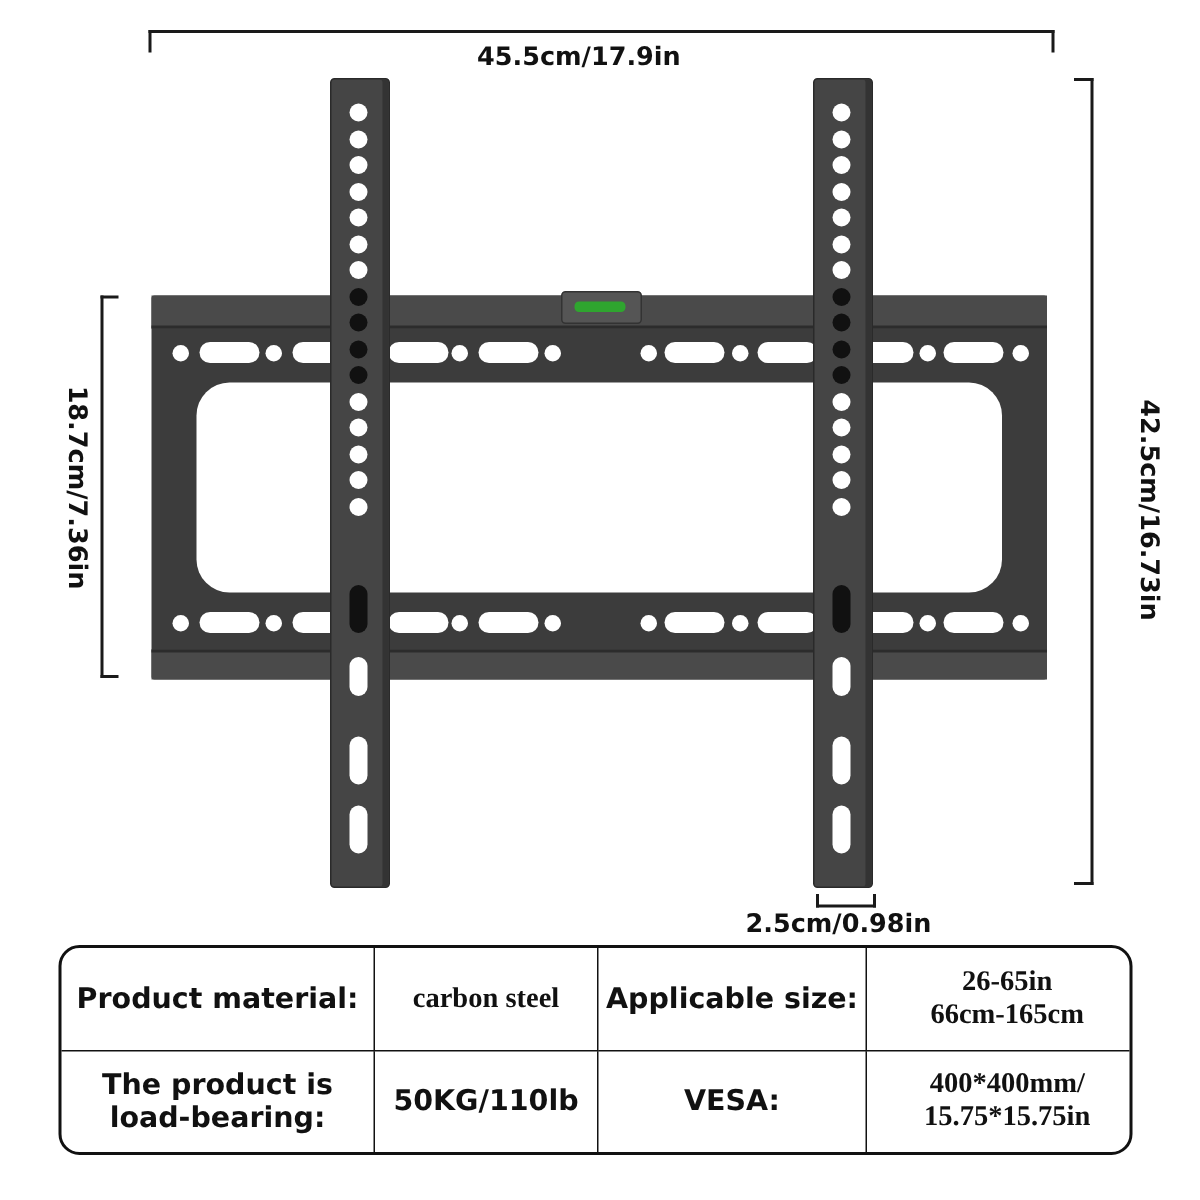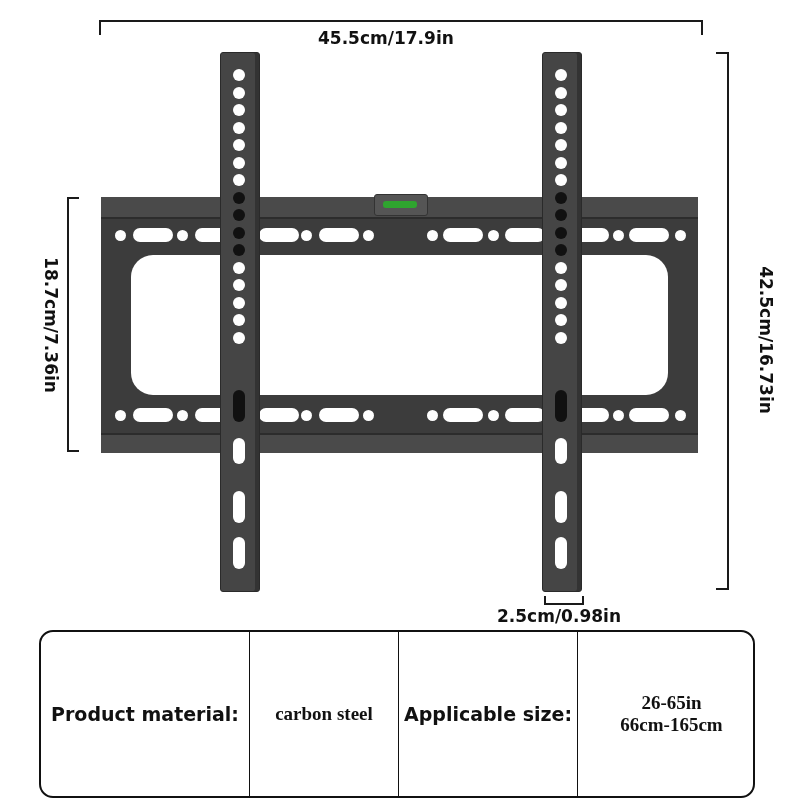--- a/index.html
+++ b/index.html
@@ -12,21 +12,21 @@
   .frame .rail-bot{position:absolute;left:0;bottom:0;width:100%;height:18px;background:#4a4a4a;border-top:2px solid #2c2c2c;}
   .frame .cutout{position:absolute;left:30px;top:58px;width:537px;height:140px;background:#fff;border-radius:22px;}
   .slot{position:absolute;background:#fff;border-radius:8px;height:14px;}
   .dot{position:absolute;background:#fff;border-radius:50%;width:11px;height:11px;}
   .upright{position:absolute;top:52px;width:38px;height:538px;background:#454545;border:1px solid #2a2a2a;border-radius:3px;box-shadow:inset -4px 0 0 #333;}
   .uhole{position:absolute;left:12px;width:12px;height:12px;border-radius:50%;background:#fff;}
   .uhole.dark{background:#111;}
   .uslot{position:absolute;left:12px;width:12px;height:32px;border-radius:6px;background:#fff;}
   .level{position:absolute;left:374px;top:194px;width:52px;height:20px;background:#555;border:1px solid #333;border-radius:3px;}
   .level .bubble{position:absolute;left:8px;top:6px;width:34px;height:7px;background:#2fa52f;border-radius:3px;}
-  table.spec{position:absolute;left:39px;top:630px;width:716px;height:168px;border-collapse:separate;border-spacing:0;border:2px solid #111;border-radius:14px;font-weight:bold;font-size:19px;}
+  table.spec{position:absolute;left:39px;top:630px;width:716px;height:140px;border-collapse:separate;border-spacing:0;border:2px solid #111;border-radius:14px;font-weight:bold;font-size:19px;}
   table.spec td{border-right:1.5px solid #111;border-bottom:1.5px solid #111;text-align:center;vertical-align:middle;line-height:22px;padding:0 4px;}
   table.spec tr:last-child td{border-bottom:none;}
   table.spec td:last-child{border-right:none;text-align:center;padding-left:16px;font-family:Liberation Serif, serif;}
 </style>
 </head>
 <body>
 
 <div class="abs bar" style="left:99px;top:20px;width:604px;height:2px;"></div>
 <div class="abs bar" style="left:99px;top:20px;width:2px;height:15px;"></div>
 <div class="abs bar" style="left:701px;top:20px;width:2px;height:15px;"></div>
@@ -138,14 +138,20 @@
 <div class="abs dim-text" style="left:497px;top:606px;">2.5cm/0.98in</div>
 
 <table class="spec">
   <tbody>
       <tr>
     <td style="width:200px;">Product material:</td>
     <td style="width:140px;font-family:Liberation Serif, serif;">carbon steel</td>
     <td style="width:170px;">Applicable size:</td>
     <td><span>26-65in</span><br><span>66cm-165cm</span></td>
   </tr>
+  <tr>
+    <td><span>The product is</span><br><span>load-bearing:</span></td>
+    <td>50KG/110lb</td>
+    <td>VESA:</td>
+    <td><span>400*400mm/</span><br><span>15.75*15.75in</span></td>
+  </tr>
 </tbody>
   </table>
 
 </body></html>

